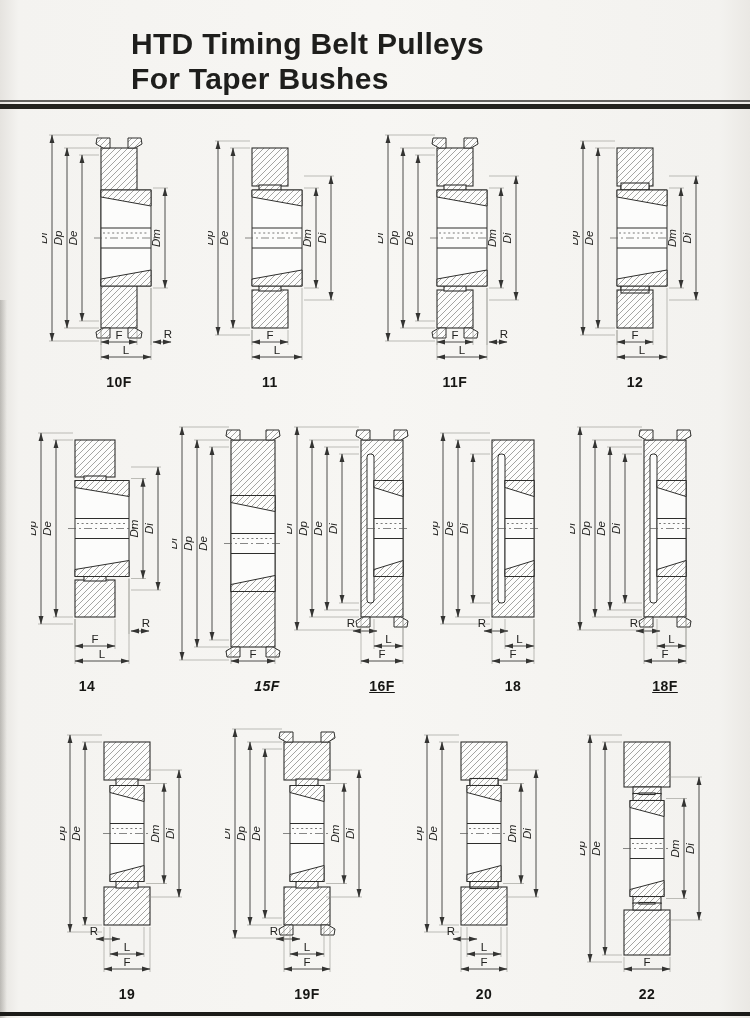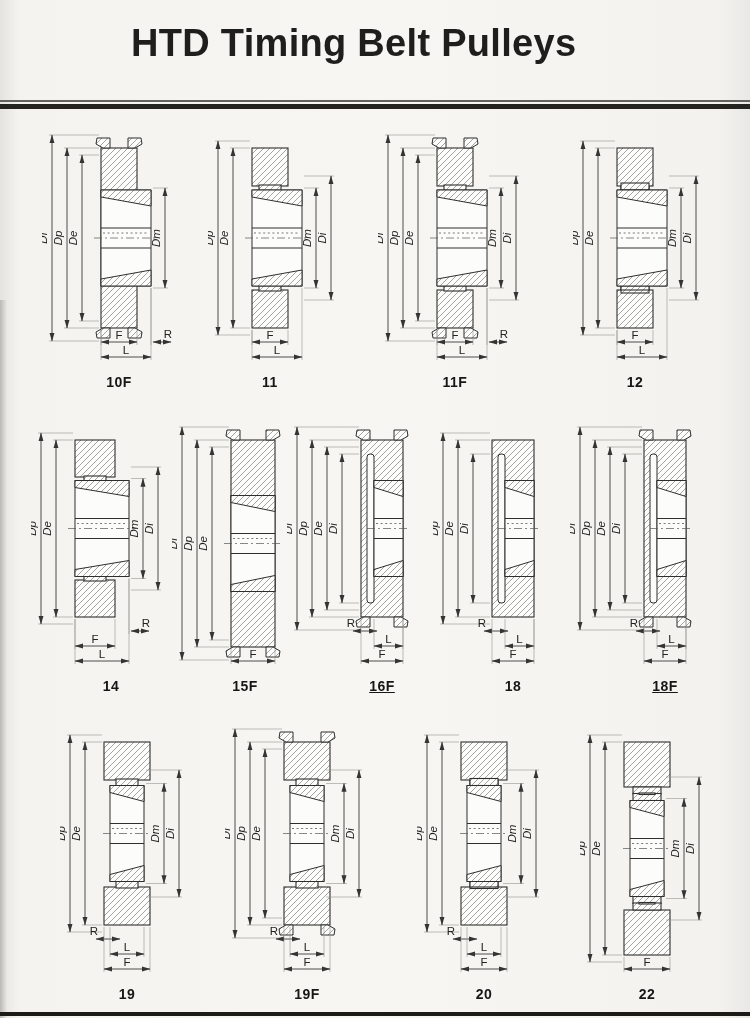--- a/index.html
+++ b/index.html
@@ -3,21 +3,21 @@
 <meta charset="utf-8">
 <style>
   html,body{margin:0;padding:0;}
   body{
     width:750px;height:1018px;position:relative;overflow:hidden;
     background:linear-gradient(90deg,#e5e3df 0,#f4f3f0 2.5%,#f7f6f3 50%,#f3f2ef 96%,#eae8e4 100%);
     font-family:"Liberation Sans",sans-serif;
   }
   .page-title{
     position:absolute;left:131px;top:26px;
-    font-weight:bold;font-size:38px;line-height:35px;color:#1e1e1c;letter-spacing:.3px;
+    font-weight:bold;font-size:30px;line-height:35px;color:#1e1e1c;letter-spacing:.3px;
   }
   .rule-thin{position:absolute;left:0;top:100px;width:750px;height:2px;background:#63625f;}
   .rule-thick{position:absolute;left:0;top:104px;width:750px;height:5px;background:#23231f;}
   .bottom-bar{position:absolute;left:0;top:1012px;width:750px;height:4px;background:#1b1b18;}
   .edge-shadow-left{position:absolute;left:0;top:300px;width:7px;height:718px;
     background:linear-gradient(90deg,rgba(60,58,52,.25),rgba(60,58,52,0));}
   .cell{position:absolute;}
   .plabel{
     position:absolute;text-align:center;font-weight:bold;font-size:14px;color:#161614;
     letter-spacing:.5px;width:80px;
@@ -36,20 +36,21 @@
       <path d="M5,7 L7,5" stroke="#8d8d8b" stroke-width="0.8"></path>
     </pattern>
     <marker id="arr" viewBox="0 0 10 8" markerWidth="9" markerHeight="7" refX="9.5" refY="4" orient="auto-start-reverse" markerUnits="userSpaceOnUse">
       <path d="M0,1.1 L10,4 L0,6.9 Z" fill="#343432"></path>
     </marker>
   </defs>
 </svg>
 
 <div class="page-title">
   <div>HTD Timing Belt Pulleys</div>
+  <div>For Taper Bushes</div>
 </div>
 <div class="rule-thin"></div>
 <div class="rule-thick"></div>
 <div class="edge-shadow-left"></div>
 <div class="bottom-bar"></div>
 
 <div id="figures">
     <div class="cell" style="left: 42px; top: 132px; width: 152px; height: 270px;">
       <svg width="152" height="240">
         <g>
@@ -327,21 +328,21 @@
           <line x1="44" y1="195" x2="44" y2="225" stroke="#96968f" stroke-width="0.6"></line>
           <line x1="84" y1="195" x2="84" y2="225" stroke="#96968f" stroke-width="0.6"></line>
           <line x1="44" y1="222" x2="84" y2="222" stroke="#3b3b39" stroke-width="0.9" marker-start="url(#arr)" marker-end="url(#arr)"></line>
           <text x="64" y="218.5" text-anchor="middle" font-size="11.5" font-family="&quot;Liberation Sans&quot;,sans-serif" fill="#222220">F</text>
           <line x1="44" y1="195" x2="44" y2="240" stroke="#96968f" stroke-width="0.6"></line>
           <line x1="98" y1="154.5" x2="98" y2="240" stroke="#96968f" stroke-width="0.6"></line>
           <line x1="44" y1="237" x2="98" y2="237" stroke="#3b3b39" stroke-width="0.9" marker-start="url(#arr)" marker-end="url(#arr)"></line>
           <text x="71" y="233.5" text-anchor="middle" font-size="11.5" font-family="&quot;Liberation Sans&quot;,sans-serif" fill="#222220">L</text>
         </g>
       </svg>
-      <div class="plabel" style="left: 40px; top: 254px;">14</div>
+      <div class="plabel" style="left: 16px; top: 254px;">14</div>
     </div>
     <div class="cell" style="left: 172px; top: 424px; width: 122px; height: 282px;">
       <svg width="122" height="252">
         <g>
           <rect x="59" y="16" width="44" height="207" fill="#fdfdfc"></rect>
           <rect x="59" y="16" width="44" height="207" fill="url(#hatch)" stroke="#2e2e2c" stroke-width="1.1"></rect>
           <rect x="59" y="71.5" width="44" height="96" rx="0" fill="#fcfcfb" stroke="#2e2e2c" stroke-width="1"></rect>
           <polygon points="59,71.5 103,71.5 103,87.5 59,78.5" fill="#fdfdfc"></polygon>
           <polygon points="59,71.5 103,71.5 103,87.5 59,78.5" fill="url(#hatch)" stroke="#2e2e2c" stroke-width="1"></polygon>
           <polygon points="59,160.5 103,151.5 103,167.5 59,167.5" fill="#fdfdfc"></polygon>
@@ -372,21 +373,21 @@
           <line x1="37" y1="23" x2="57" y2="23" stroke="#96968f" stroke-width="0.6"></line>
           <line x1="37" y1="216" x2="57" y2="216" stroke="#96968f" stroke-width="0.6"></line>
           <line x1="40" y1="23" x2="40" y2="216" stroke="#3b3b39" stroke-width="0.9" marker-start="url(#arr)" marker-end="url(#arr)"></line>
           <text x="35" y="119.5" text-anchor="middle" font-size="11.5" font-style="italic" font-family="&quot;Liberation Sans&quot;,sans-serif" fill="#222220" transform="rotate(-90 35 119.5)">De</text>
           <line x1="59" y1="225" x2="59" y2="240" stroke="#96968f" stroke-width="0.6"></line>
           <line x1="103" y1="225" x2="103" y2="240" stroke="#96968f" stroke-width="0.6"></line>
           <line x1="59" y1="237" x2="103" y2="237" stroke="#3b3b39" stroke-width="0.9" marker-start="url(#arr)" marker-end="url(#arr)"></line>
           <text x="81" y="233.5" text-anchor="middle" font-size="11.5" font-family="&quot;Liberation Sans&quot;,sans-serif" fill="#222220">F</text>
         </g>
       </svg>
-      <div class="plabel" style="left: 33px; top: 254px;">15F</div>
+      <div class="plabel" style="left: 55px; top: 254px; font-style: italic;">15F</div>
     </div>
     <div class="cell" style="left: 287px; top: 424px; width: 134px; height: 282px;">
       <svg width="134" height="252">
         <g>
           <rect x="74" y="16" width="42" height="177" fill="#fdfdfc"></rect>
           <rect x="74" y="16" width="42" height="177" fill="url(#hatch)" stroke="#2e2e2c" stroke-width="1.1"></rect>
           <rect x="80" y="30" width="7" height="149" rx="3" fill="#fcfcfb" stroke="#2e2e2c" stroke-width="1"></rect>
           <rect x="87" y="56.5" width="29" height="96" rx="0" fill="#fcfcfb" stroke="#2e2e2c" stroke-width="1"></rect>
           <polygon points="87,56.5 116,56.5 116,72.5 87,63.5" fill="#fdfdfc"></polygon>
           <polygon points="87,56.5 116,56.5 116,72.5 87,63.5" fill="url(#hatch)" stroke="#2e2e2c" stroke-width="1"></polygon>

